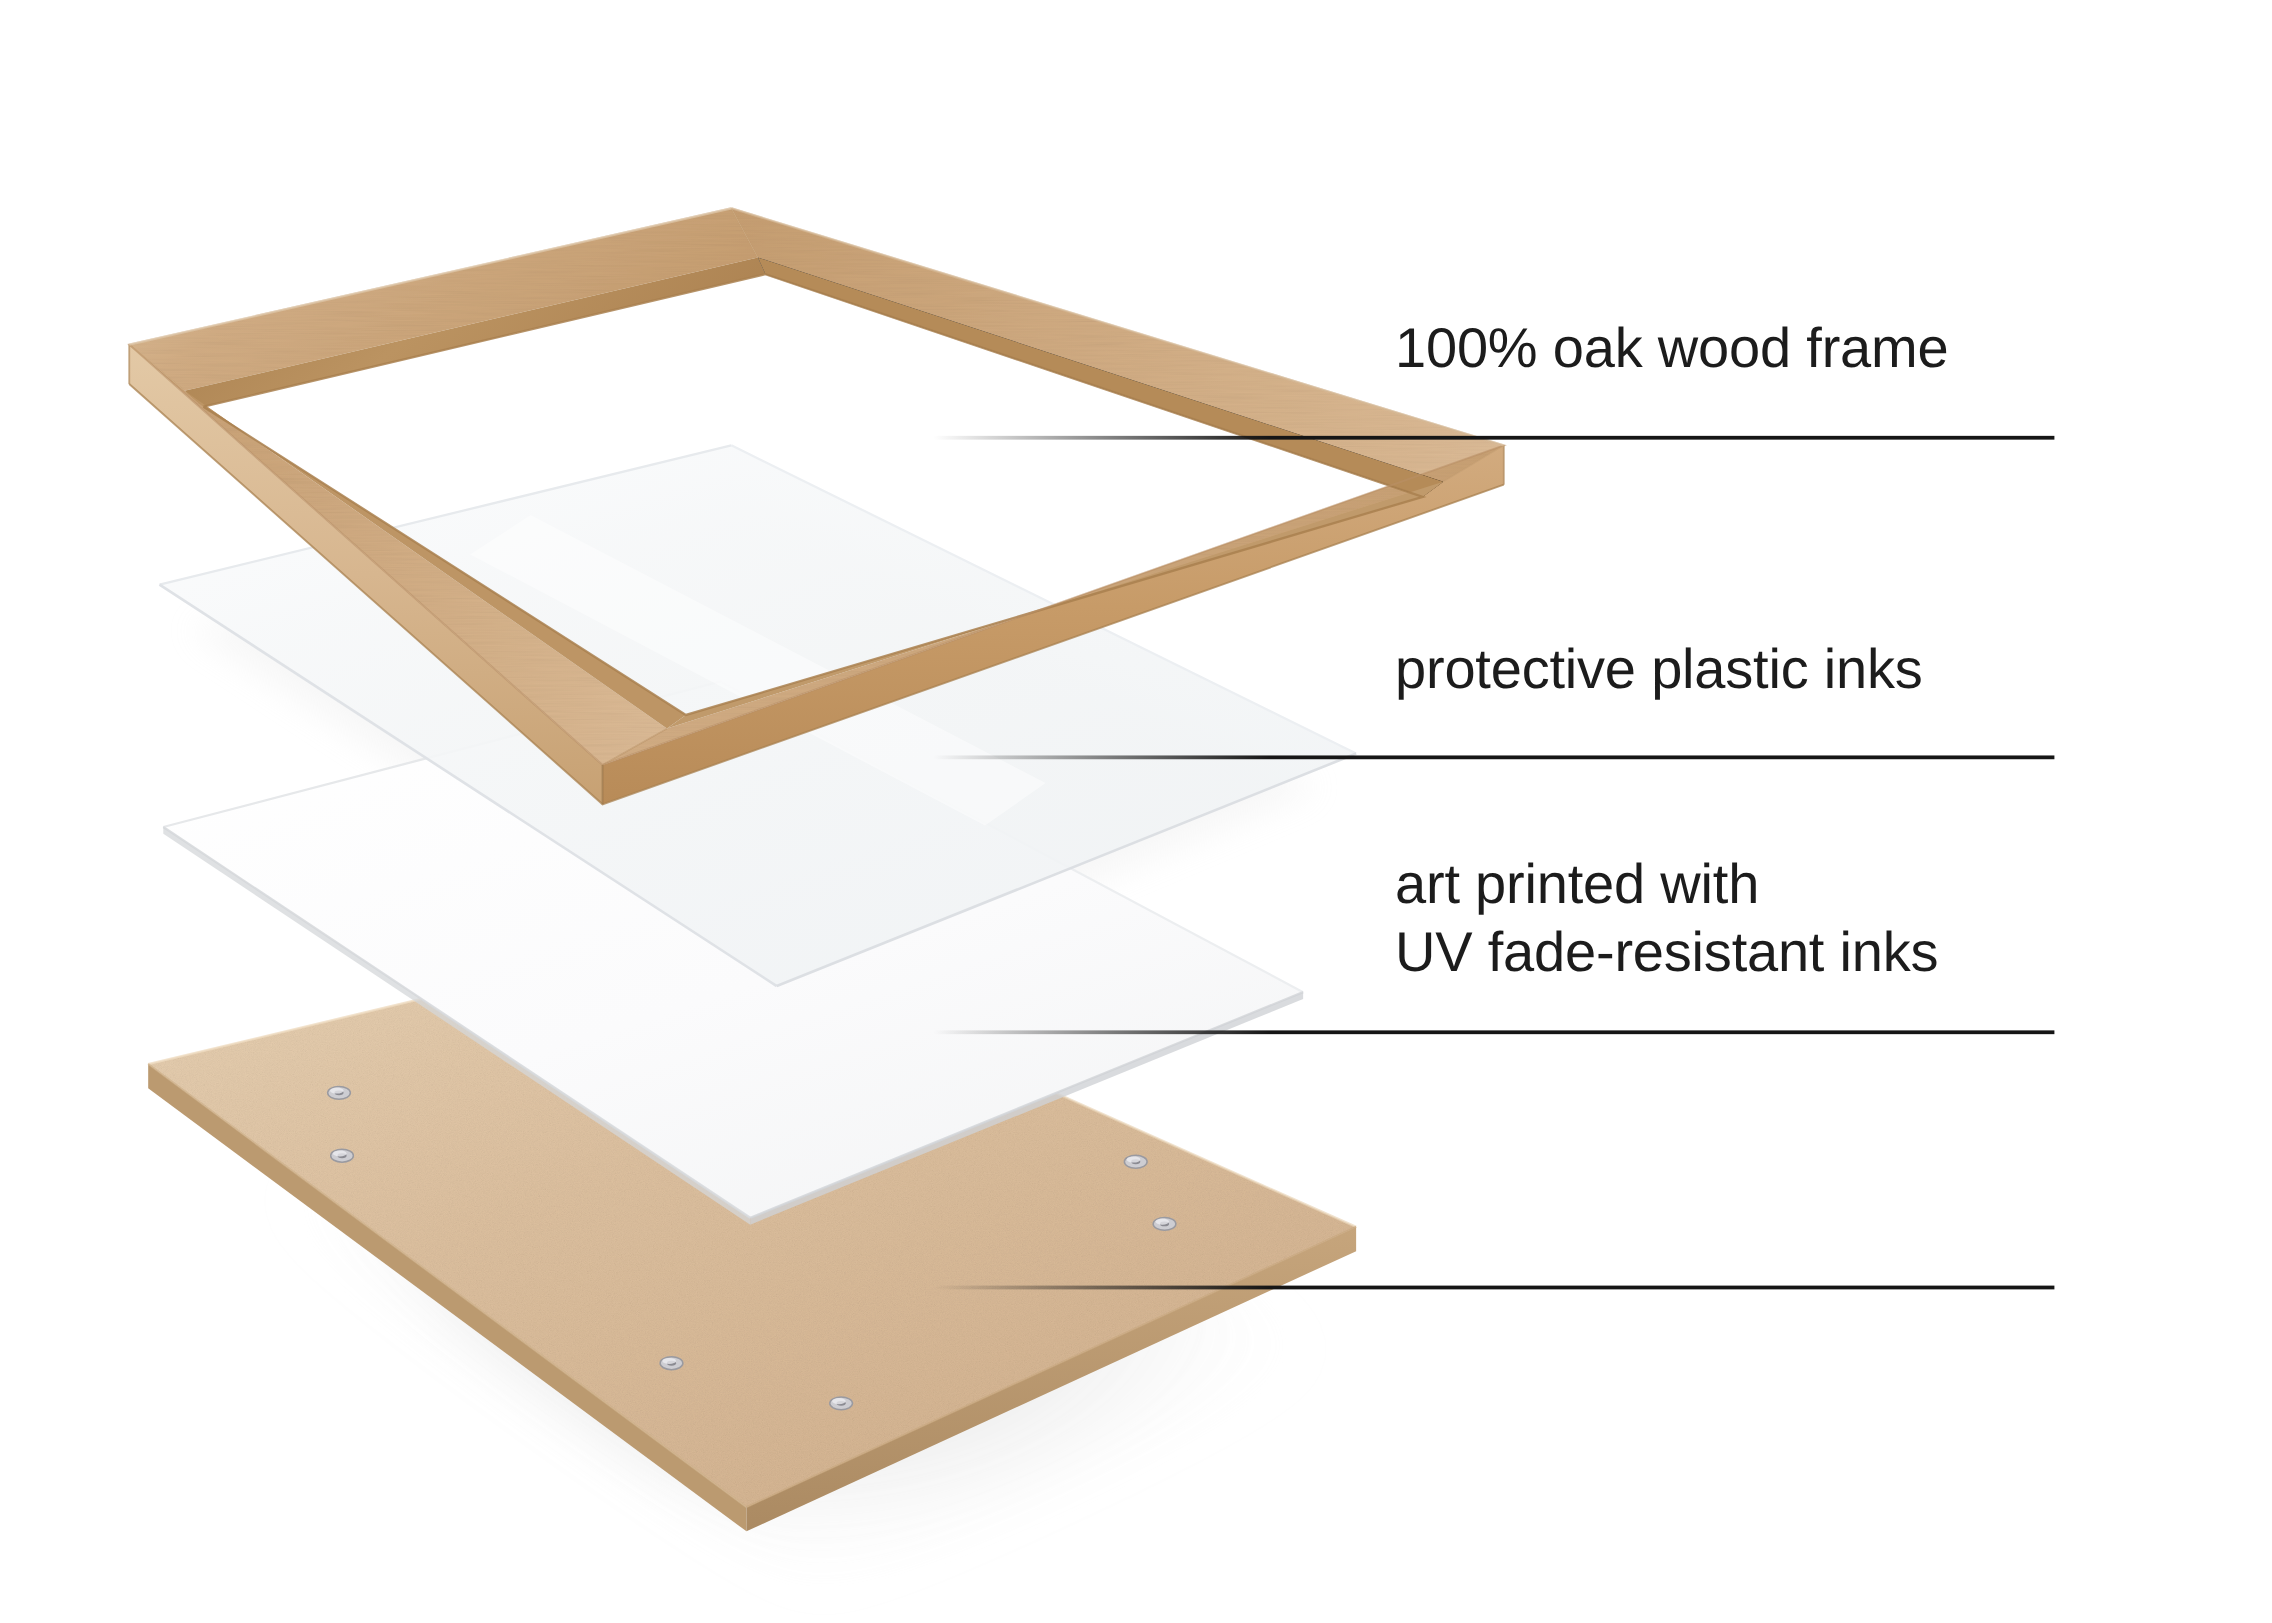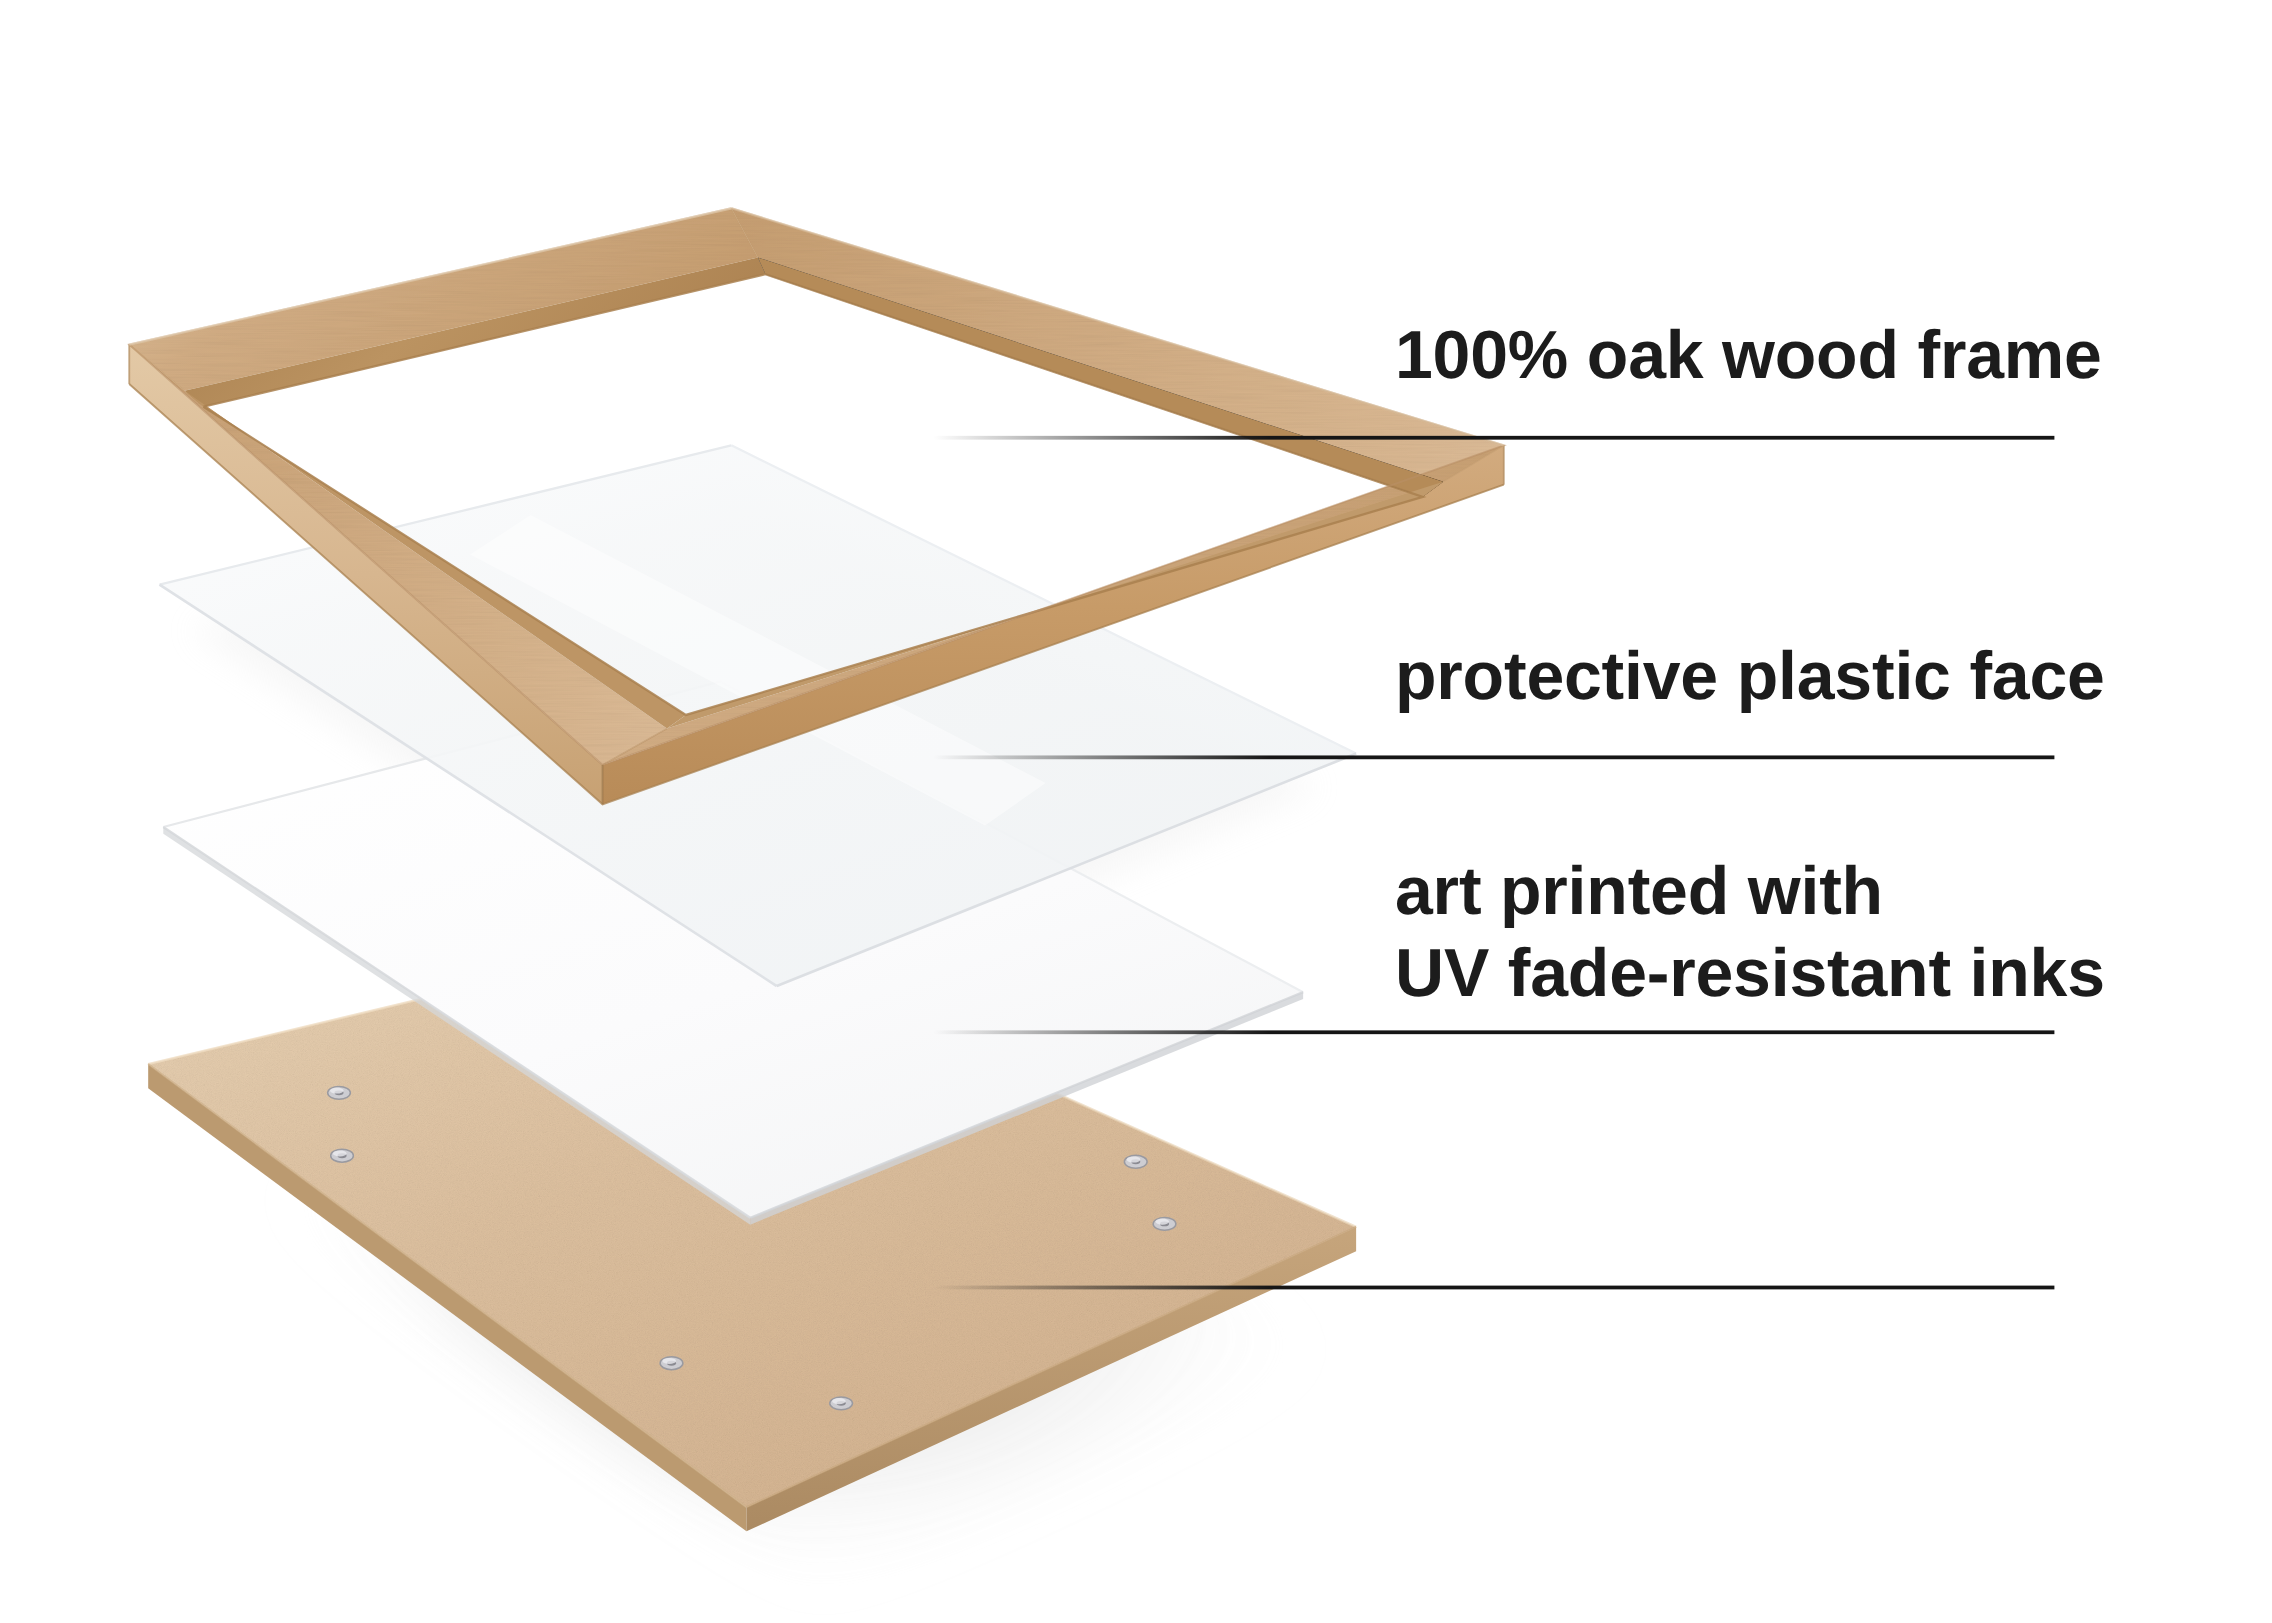--- a/index.html
+++ b/index.html
@@ -19,22 +19,22 @@
     position:absolute;
     left:0; top:0;
     width:2273px; height:1623px;
     display:block;
   }
   
   .label{
     position:absolute;
     color:#1c1c1c;
     font-family:"Liberation Sans", sans-serif;
-    font-weight:700;
-    font-size:68px;
+    font-weight:400;
+    font-size:56px;
     line-height:1.21;
     letter-spacing:-0.2px;
     white-space:pre-line;
     text-rendering:geometricPrecision;
   }
   .label.l1{ left:1395px; top:314px; }
   .label.l2{ left:1395px; top:635px; }
   .label.l3{ left:1395px; top:850px; }
   .label.l4{ left:1395px; top:1104px; }
 </style>
@@ -255,20 +255,20 @@
     <g>
       <rect x="1232" y="575.5" width="1480" height="5" fill="url(#leadFade)"></rect>
       <rect x="1232" y="997.5" width="1480" height="5" fill="url(#leadFade)"></rect>
       <rect x="1232" y="1360.5" width="1480" height="5" fill="url(#leadFade)"></rect>
       <rect x="1232" y="1697.5" width="1480" height="5" fill="url(#leadFade)"></rect>
     </g>
   </svg>
 
   <div class="label l1">100% oak wood frame</div>
 
-  <div class="label l2">protective plastic face</div>
+  <div class="label l2">protective plastic inks</div>
 
   <div class="label l3">art printed with
 UV fade-resistant inks</div>
 
 
 </div>
 
 
 </body></html>

